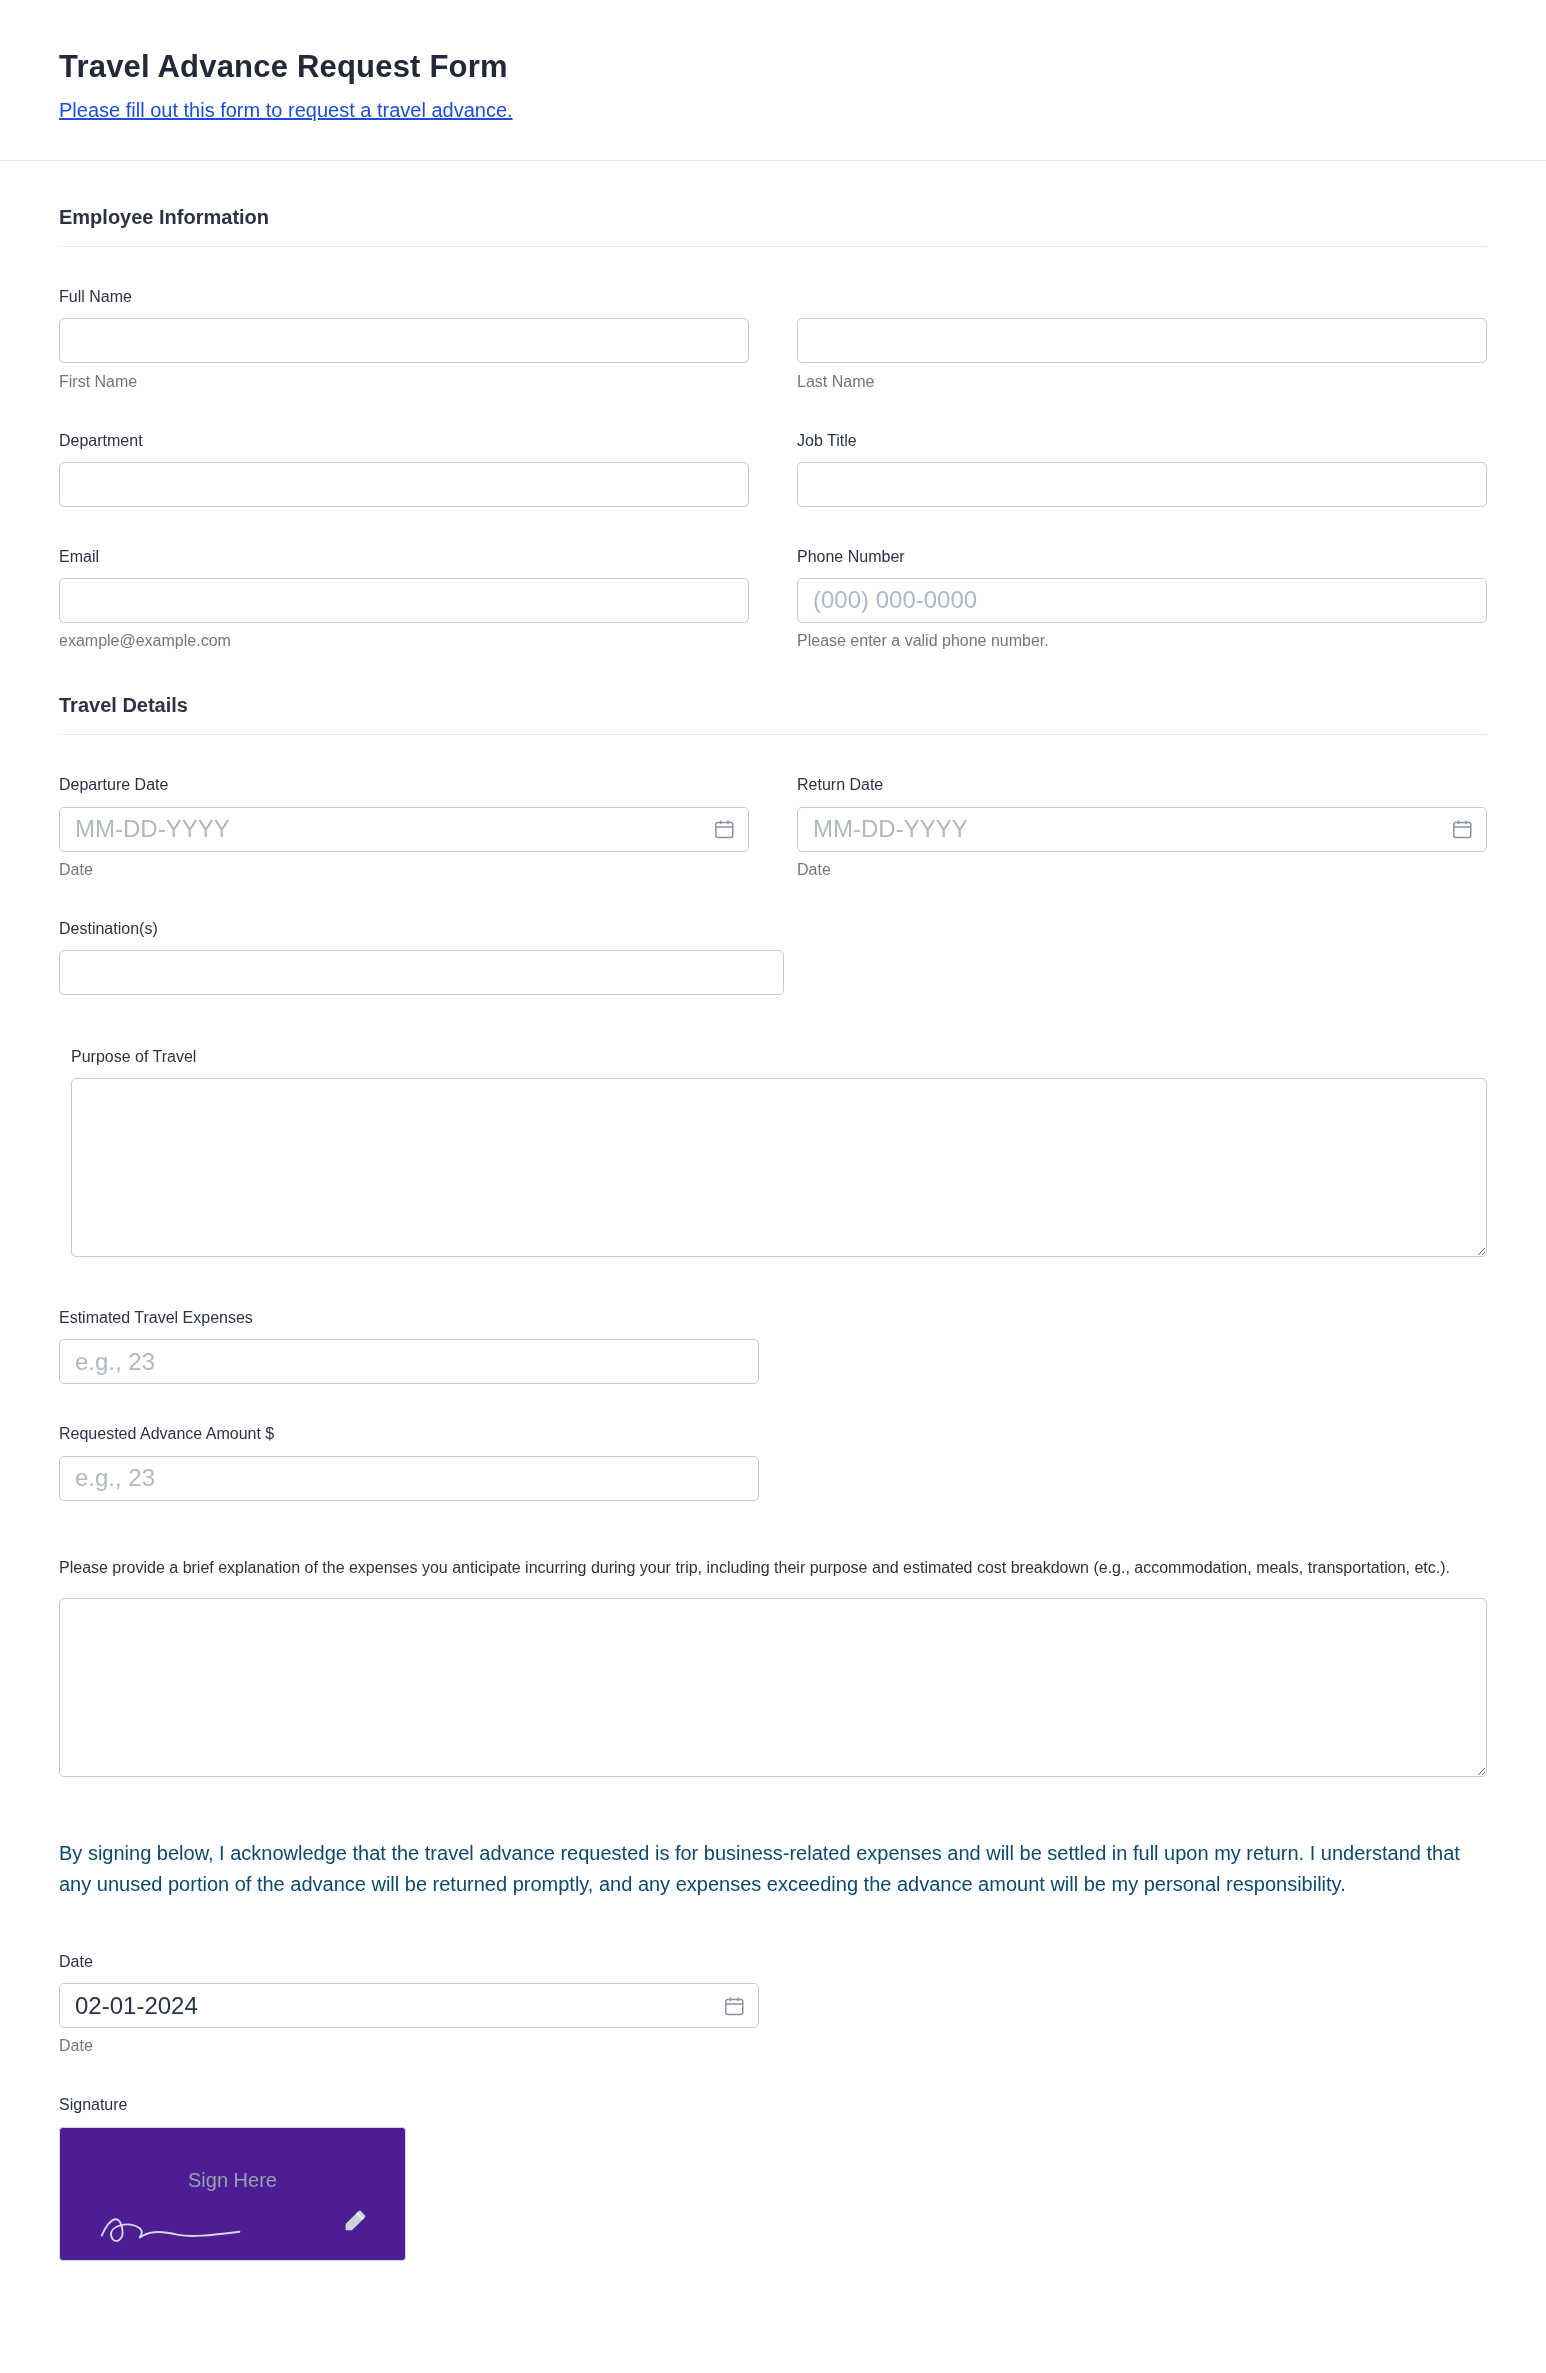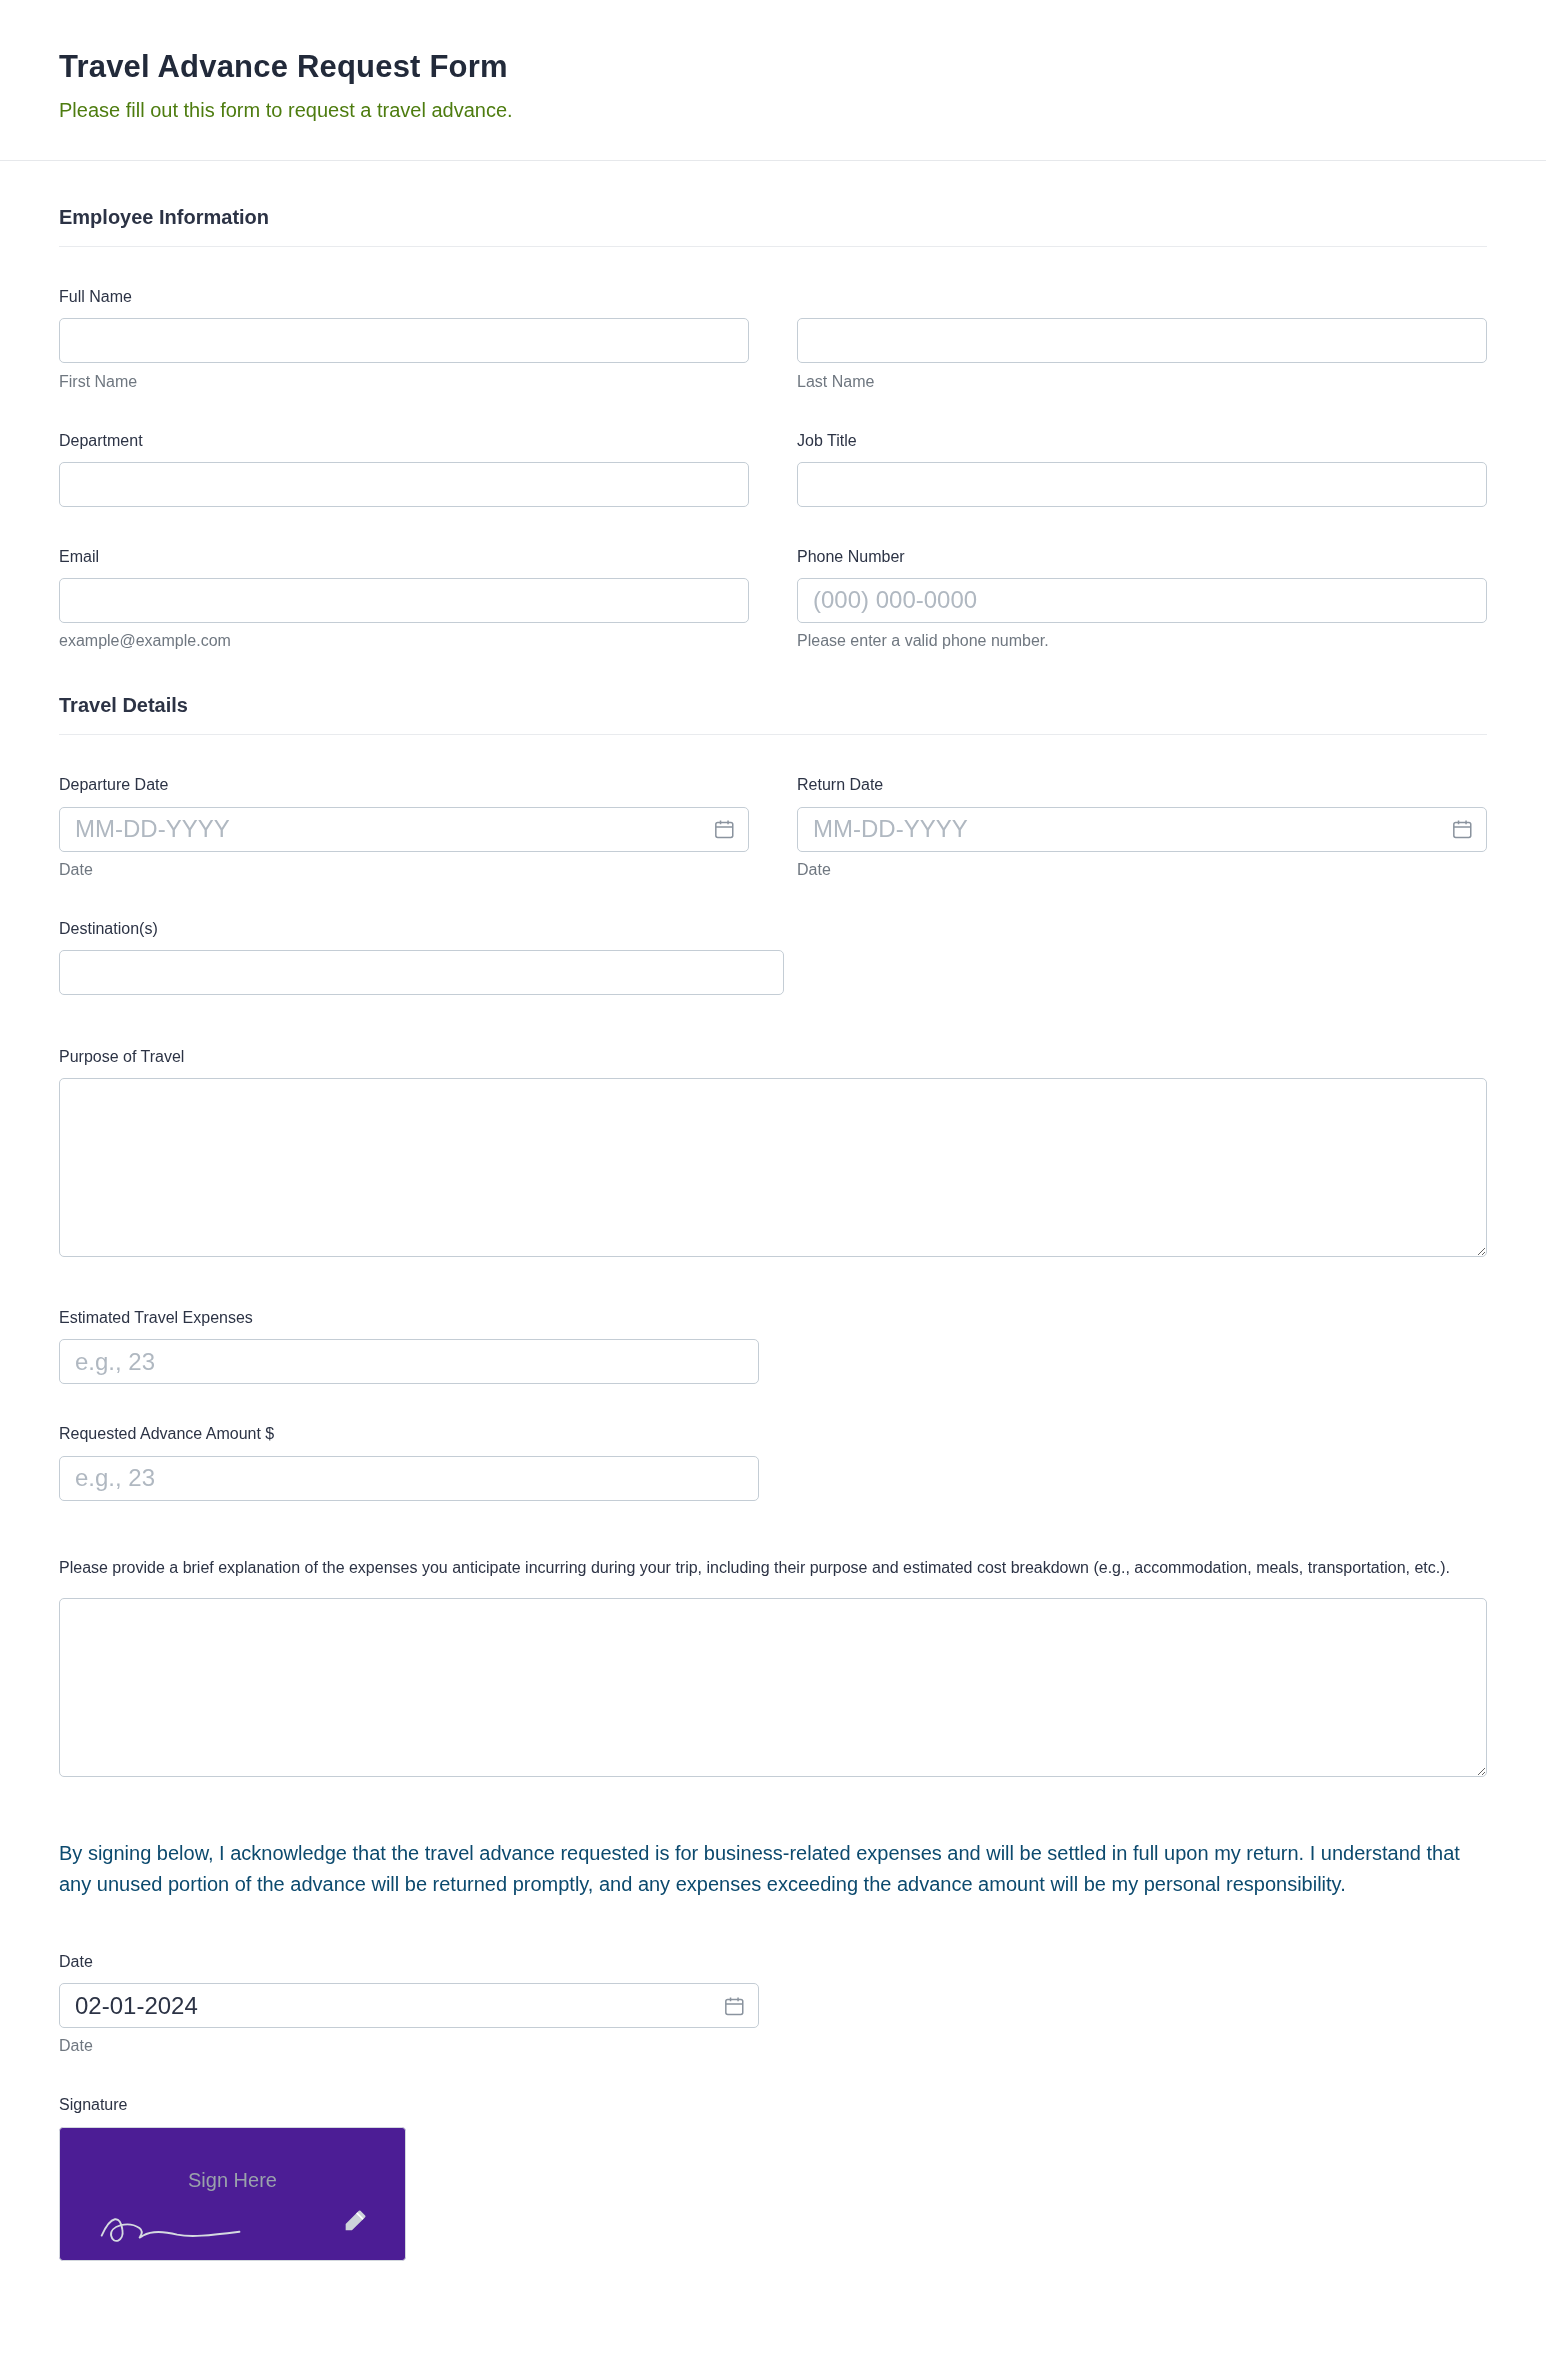--- a/index.html
+++ b/index.html
@@ -16,21 +16,22 @@
   }
   .form-title {
     font-size: 31px;
     font-weight: 700;
     color: #222a3a;
     letter-spacing: 0.2px;
   }
   .form-subtitle {
     margin-top: 14px;
     font-size: 20px;
-    color: #4d7c0f;
+    color: #1d4ed8;
+    text-decoration: underline;
   }
   .form-body { padding: 0 59px; }
   .section-heading {
     margin-top: 45px;
     font-size: 20px;
     font-weight: 700;
     color: #2c3345;
     padding-bottom: 17px;
     border-bottom: 0.9px solid #e9ebee;
   }
@@ -213,21 +214,21 @@
     </div>
   </div>
 
   <div class="field">
     <span class="field-label">Destination(s)</span>
     <div class="input-wrap w-medium">
       <input type="text" style="">
     </div>
   </div>
 
-  <div class="field" style="margin-top:53px;">
+  <div class="field" style="margin-top:53px;margin-left:12px;">
     <span class="field-label">Purpose of Travel</span>
     <textarea style=""></textarea>
   </div>
 
   <div class="field" style="margin-top:49px;">
     <span class="field-label">Estimated Travel Expenses</span>
     <div class="input-wrap w-half">
       <input type="text" placeholder="e.g., 23" style="">
     </div>
   </div>

